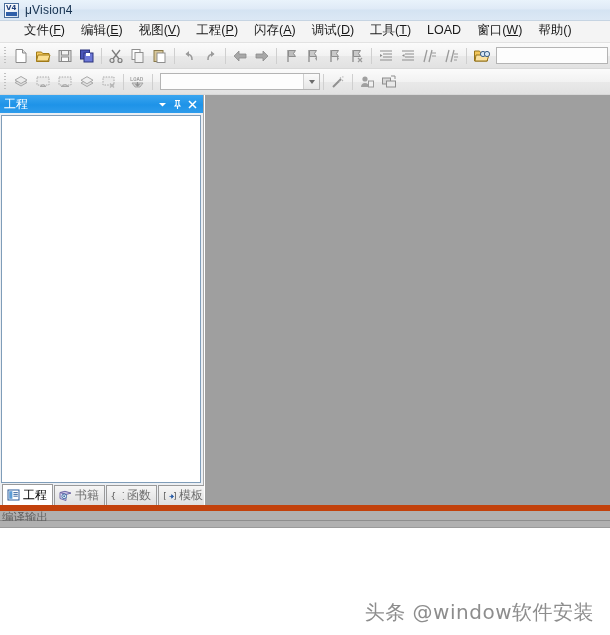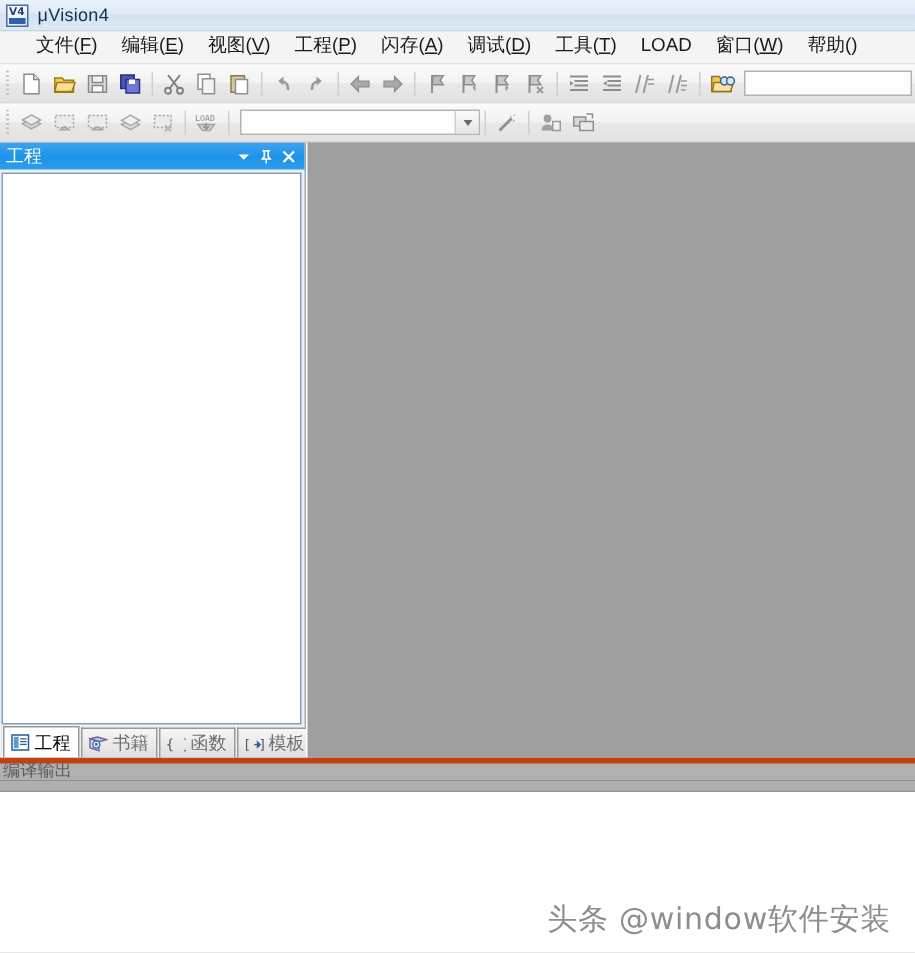--- a/index.html
+++ b/index.html
@@ -260,24 +260,24 @@
     flex: 1;
     background: #9f9f9f;
     border-left: 1px solid #ffffff;
     box-sizing: border-box;
   }
 
   
   .output {
     height: 16px;
     background: #b0b0b0;
-    border-top: 4px solid #c2410c;
+    border-top: 6px solid #c2410c;
     border-bottom: 1px solid #8e8e8e;
     display: flex;
-    align-items: center;
+    align-items: flex-start;
     padding-left: 2px;
     box-sizing: border-box;
     flex: none;
   }
   .output .lbl {
     font-size: 11.5px;
     color: #5e5e5e;
     line-height: 13px;
     white-space: nowrap;
   }

